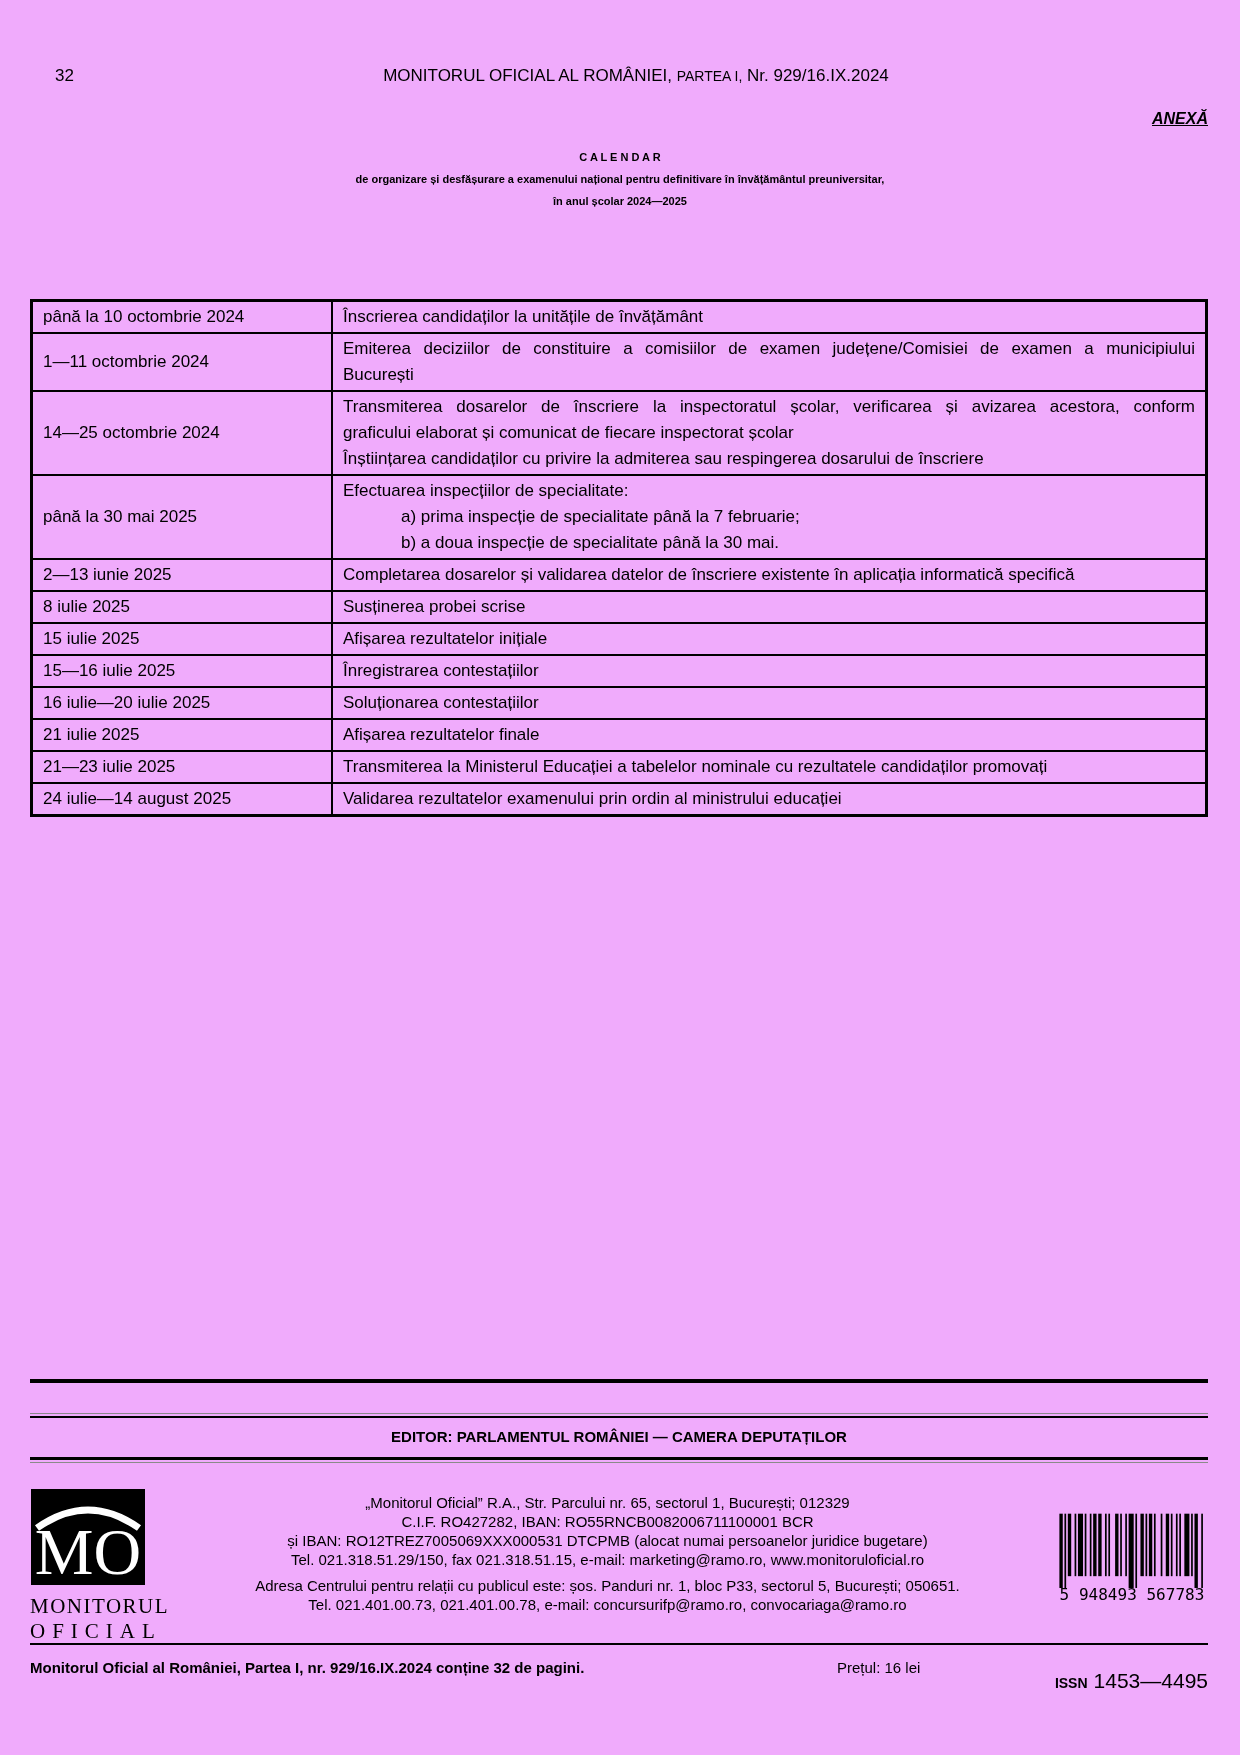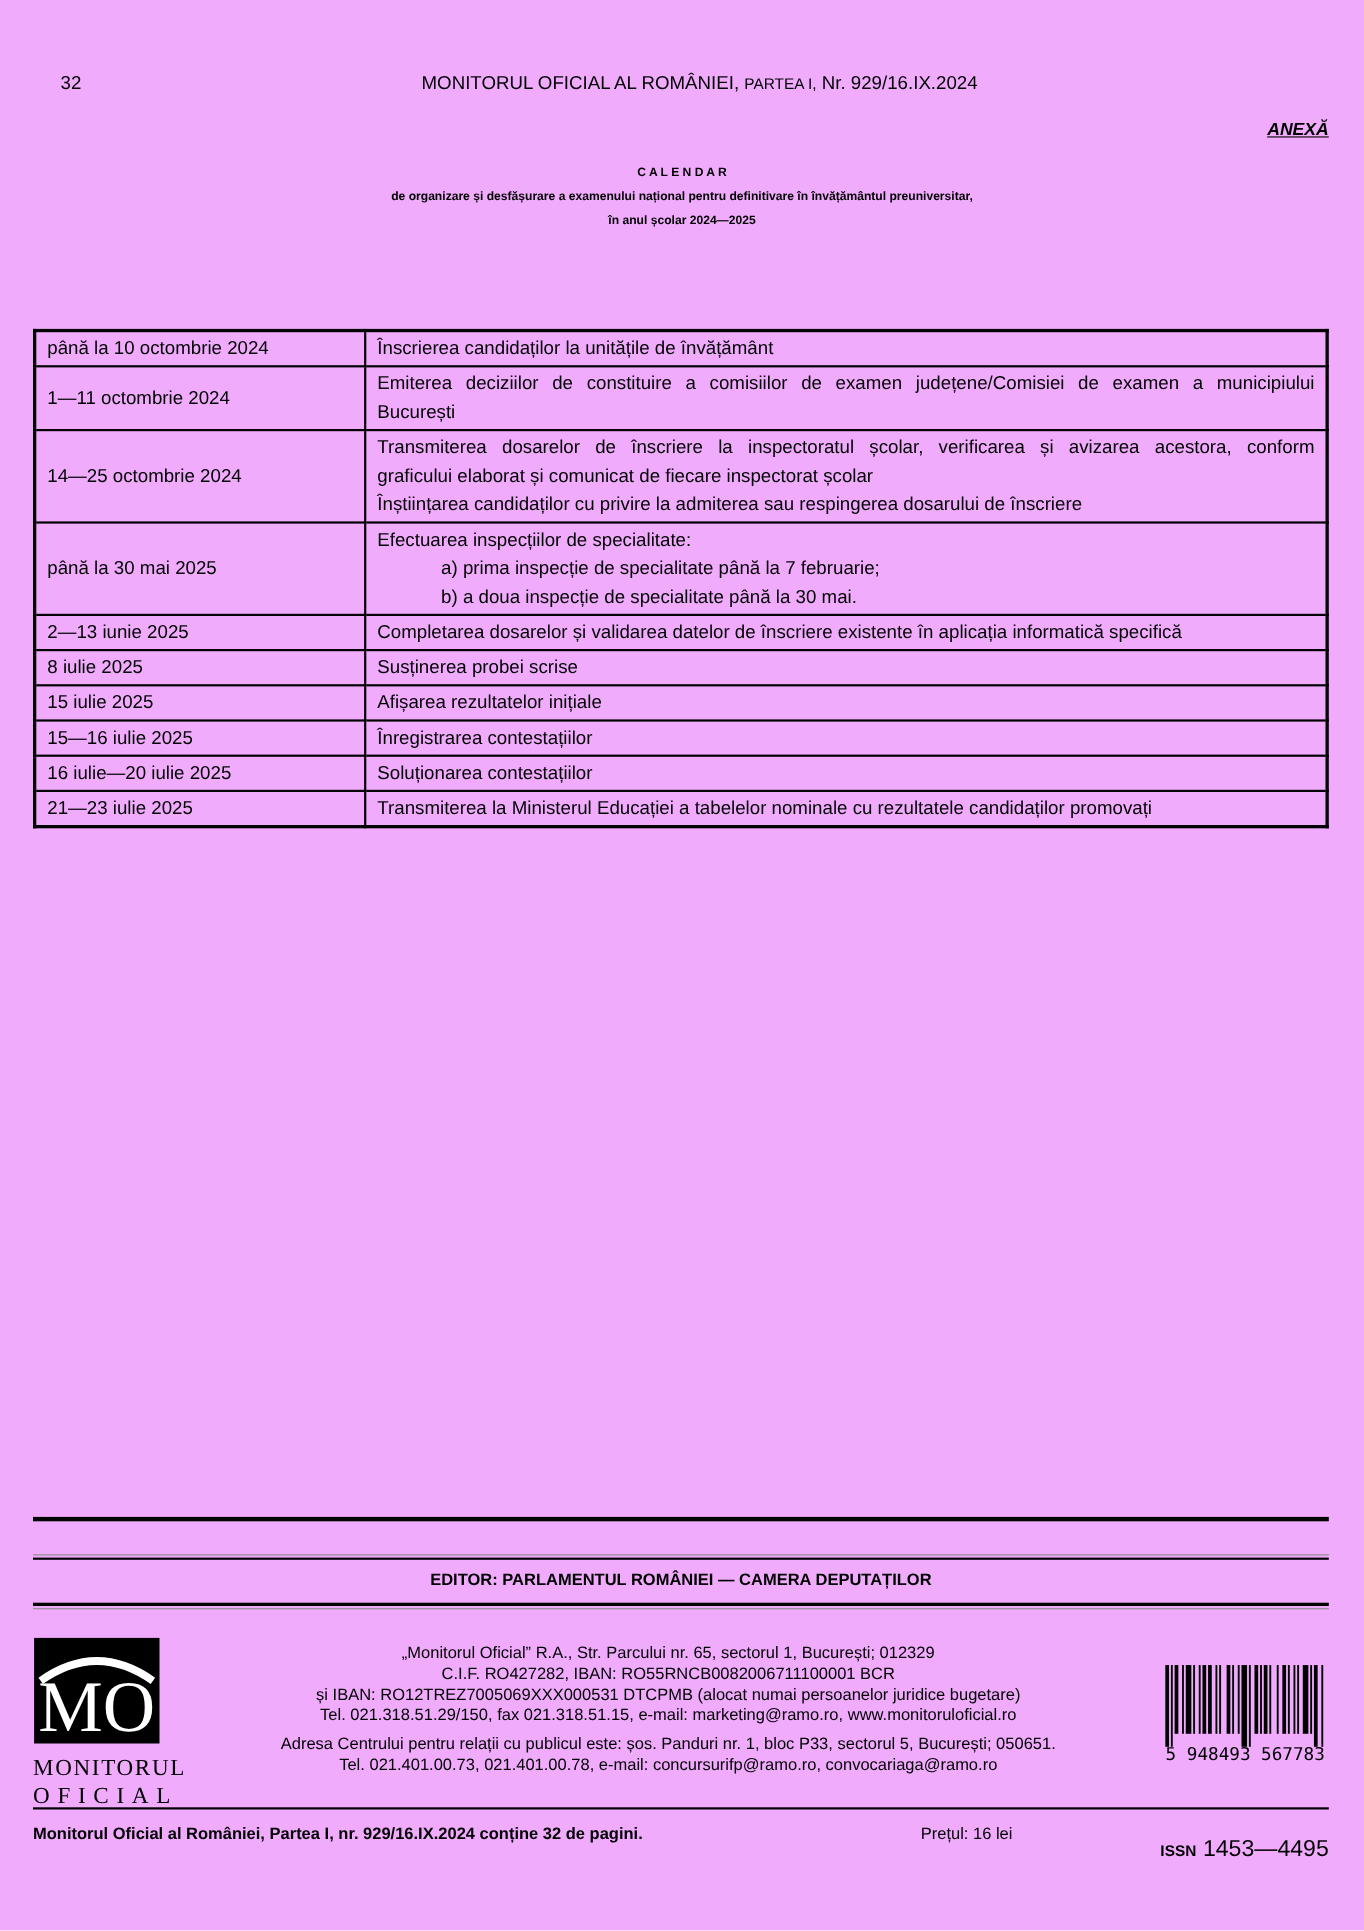--- a/index.html
+++ b/index.html
@@ -118,22 +118,30 @@
       </tr>
       <tr>
         <td class="datec">15—16 iulie 2025</td>
         <td>Înregistrarea contestațiilor</td>
       </tr>
       <tr>
         <td class="datec">16 iulie—20 iulie 2025</td>
         <td>Soluționarea contestațiilor</td>
       </tr>
       <tr>
+        <td class="datec">21 iulie 2025</td>
+        <td>Afișarea rezultatelor finale</td>
+      </tr>
+      <tr>
         <td class="datec">21—23 iulie 2025</td>
         <td>Transmiterea la Ministerul Educației a tabelelor nominale cu rezultatele candidaților promovați</td>
+      </tr>
+      <tr>
+        <td class="datec">24 iulie—14 august 2025</td>
+        <td>Validarea rezultatelor examenului prin ordin al ministrului educației</td>
       </tr>
     </tbody>
   </table>
 
   <div class="rule rule-a"></div>
   <div class="rule rule-b1"></div>
   <div class="rule rule-b2"></div>
   <div class="editor">EDITOR: PARLAMENTUL ROMÂNIEI — CAMERA DEPUTAȚILOR</div>
   <div class="rule rule-c1"></div>
   <div class="rule rule-c2"></div>

